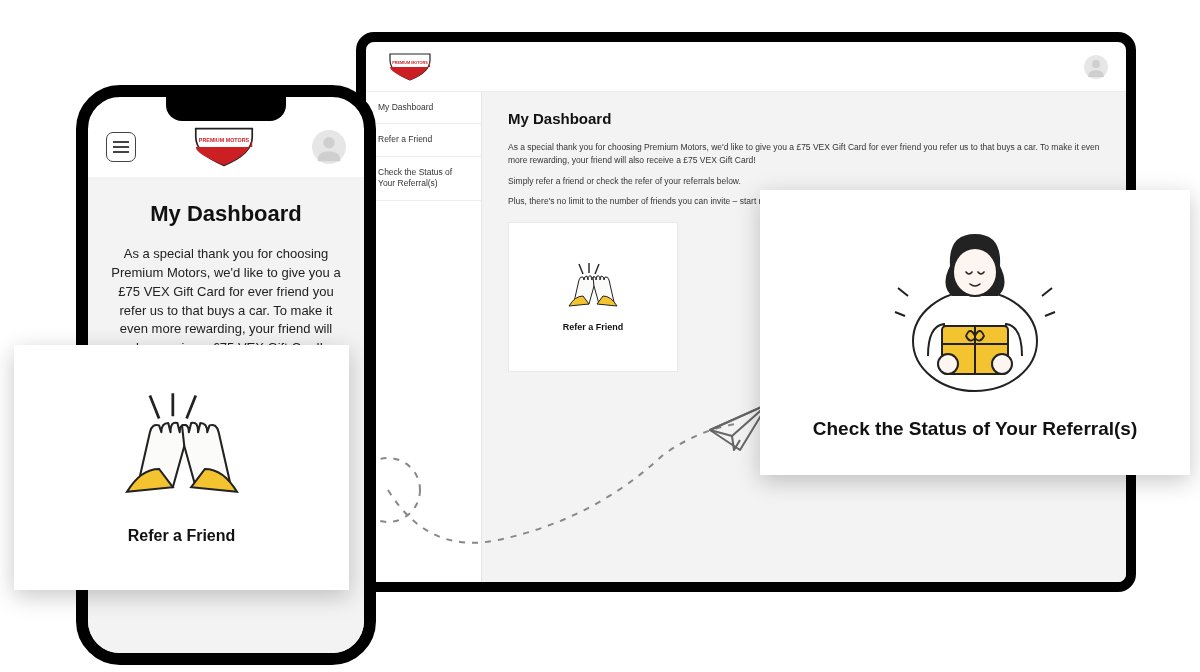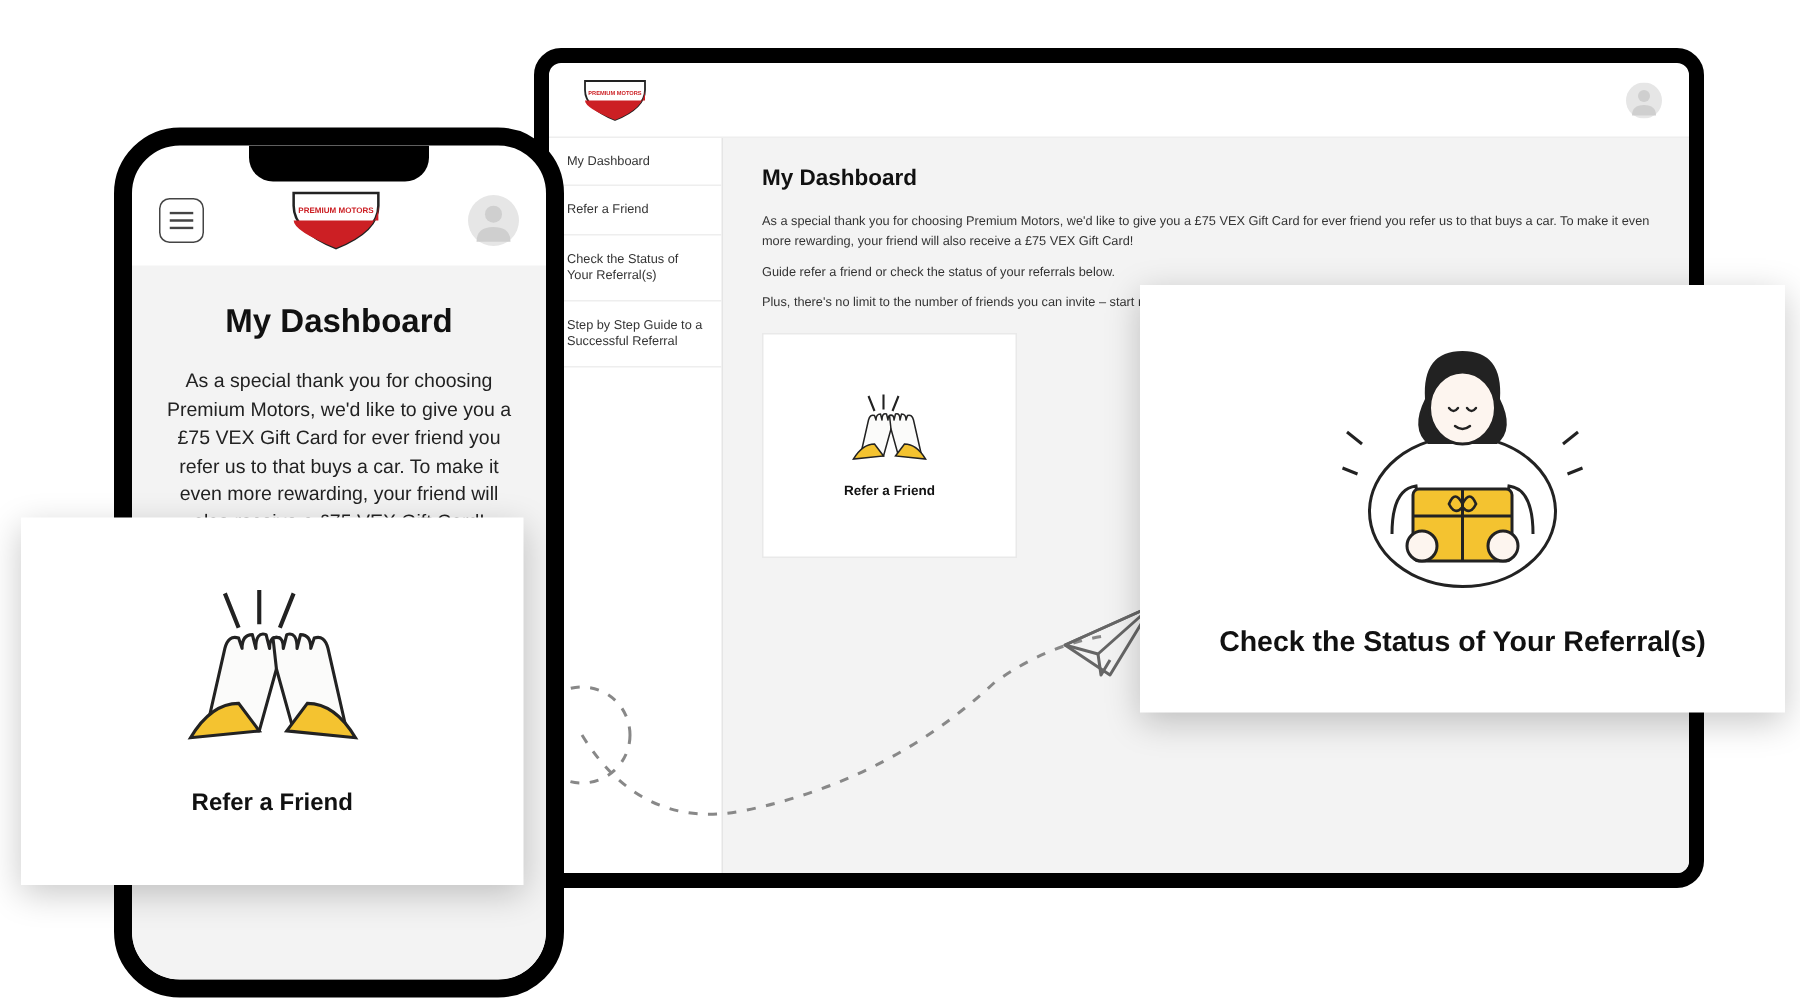--- a/index.html
+++ b/index.html
@@ -146,26 +146,25 @@
             <circle cx="12" cy="9" r="4" fill="#cfcfcf"></circle>
             <path d="M4 22 Q4 15 12 15 Q20 15 20 22 Z" fill="#cfcfcf"></path>
           </svg>
       </div>
     </div>
     <div class="tablet-body">
       <nav class="sidebar">
         <div class="sidebar-item">My Dashboard</div>
         <div class="sidebar-item">Refer a Friend</div>
         <div class="sidebar-item">Check the Status of Your Referral(s)</div>
-        <div class="sidebar-item">Step by Step Guide to a Successful Referral</div>
       </nav>
       <section class="main">
         <h1>My Dashboard</h1>
         <p>As a special thank you for choosing Premium Motors, we'd like to give you a £75 VEX Gift Card for ever friend you refer us to that buys a car. To make it even more rewarding, your friend will also receive a £75 VEX Gift Card!</p>
-        <p>Guide refer a friend or check the status of your referrals below.</p>
+        <p>Simply refer a friend or check the refer of your referrals below.</p>
         <p>Plus, there's no limit to the number of friends you can invite – start referring and enjoy the rewards.</p>
         <div class="dash-cards">
           <div class="dash-card">
             <span>
               <svg width="56" height="48" viewBox="0 0 56 48">
                 <g fill="#fbfbfa" stroke="#222" stroke-width="1" stroke-linejoin="round">
                   <path d="M18 12 L14 2 M24 11 L24 1 M30 12 L34 2" stroke="#222" stroke-width="1.4"></path>
                   <path d="M9 40 L14 18 Q15 14 18 15 L19 18 Q19 14 22 14 L23 18 Q23 13 26 14 L27 18 Q27 14 30 15 L29 24 L24 42 Z"></path>
                   <path d="M47 40 L42 18 Q41 14 38 15 L37 18 Q37 14 34 14 L33 18 Q33 13 30 14 L29 18 Q29 14 26 15 L27 24 L32 42 Z" transform="translate(2,0)"></path>
                 </g>

